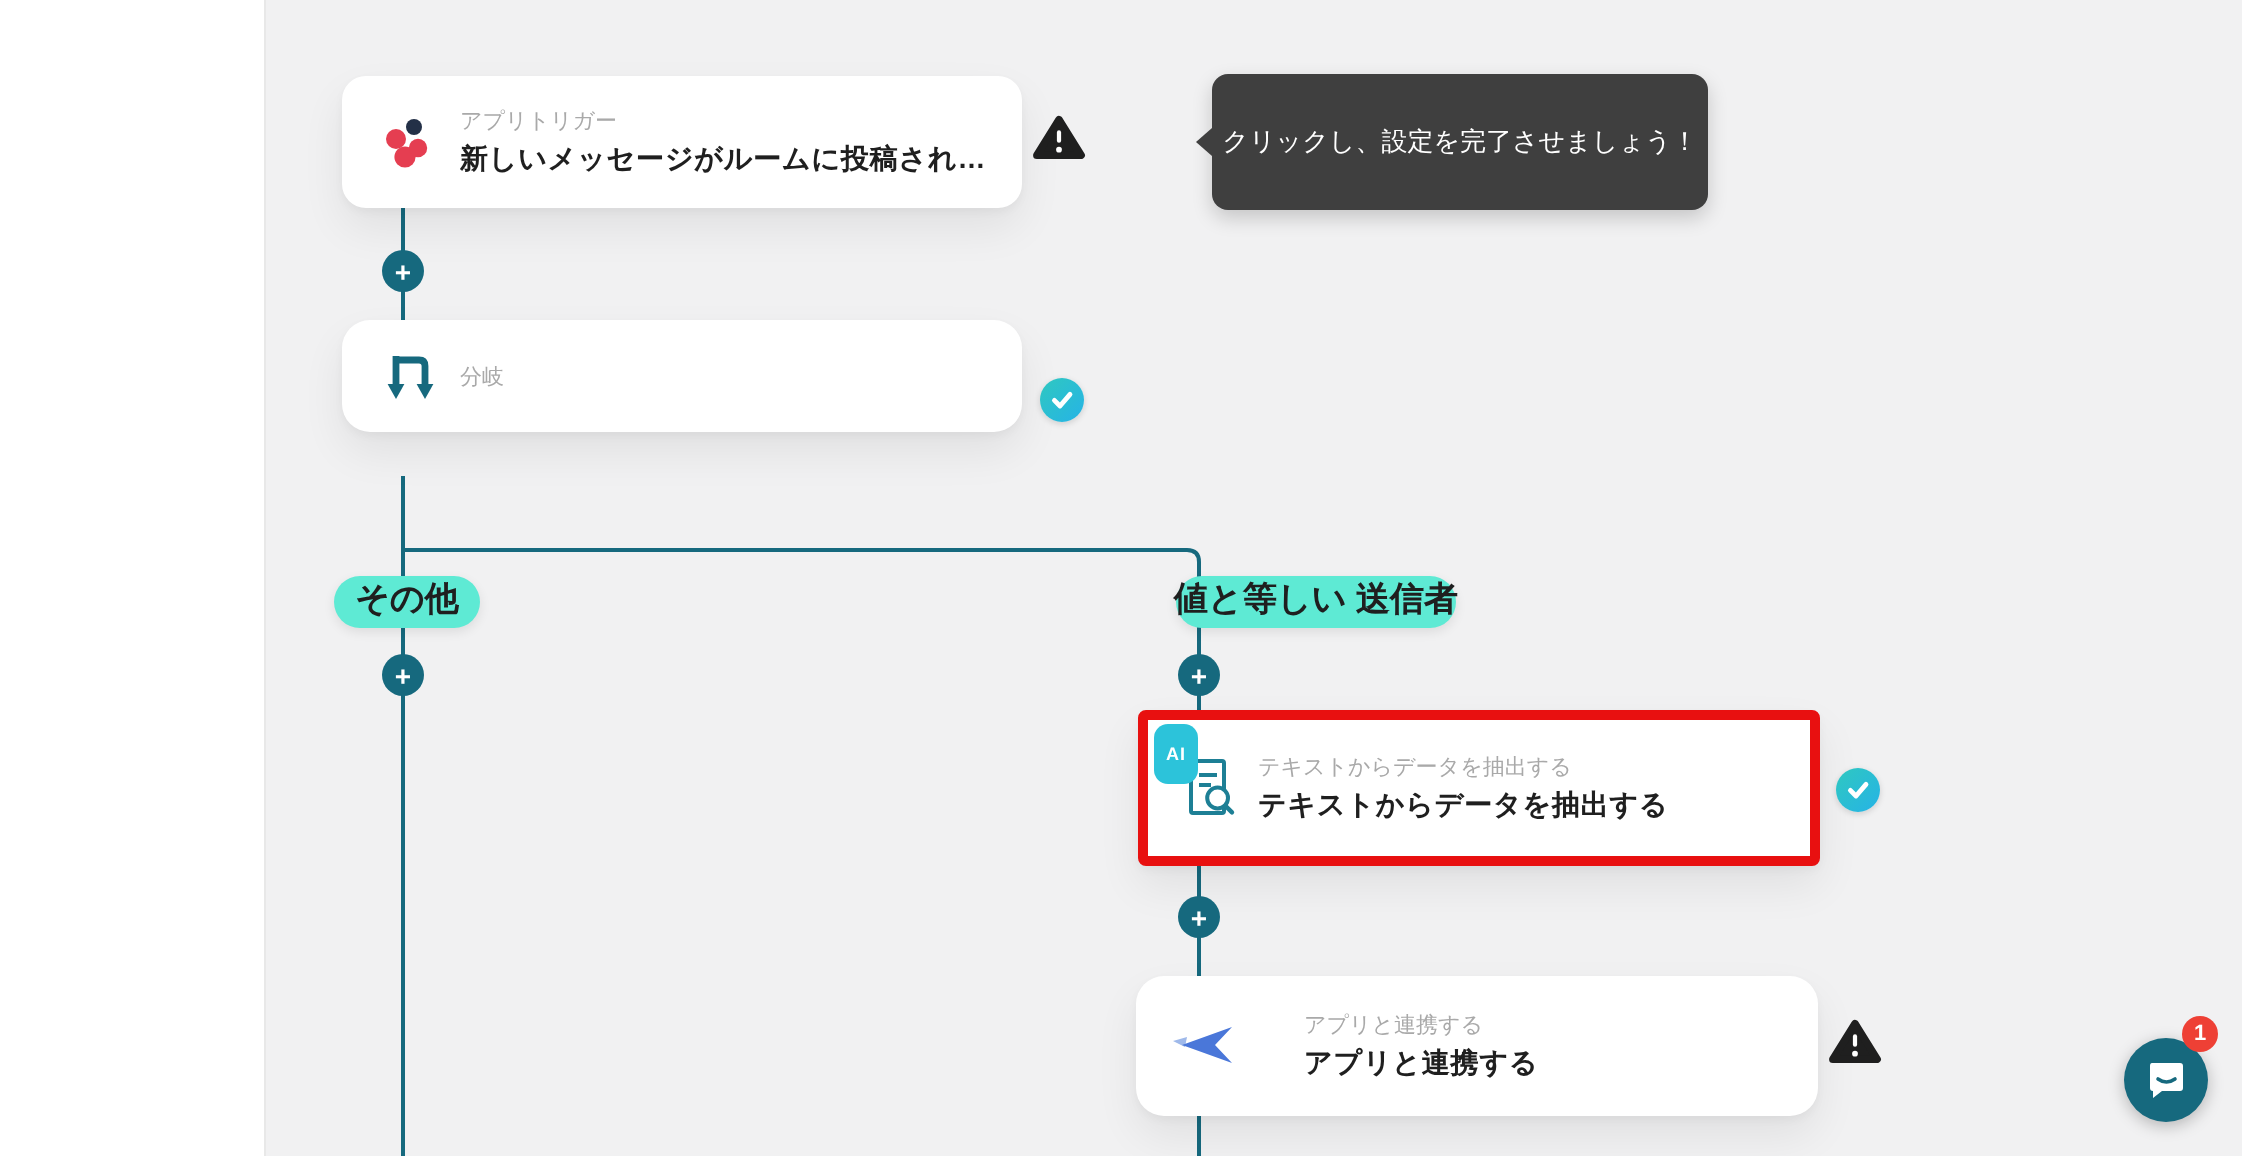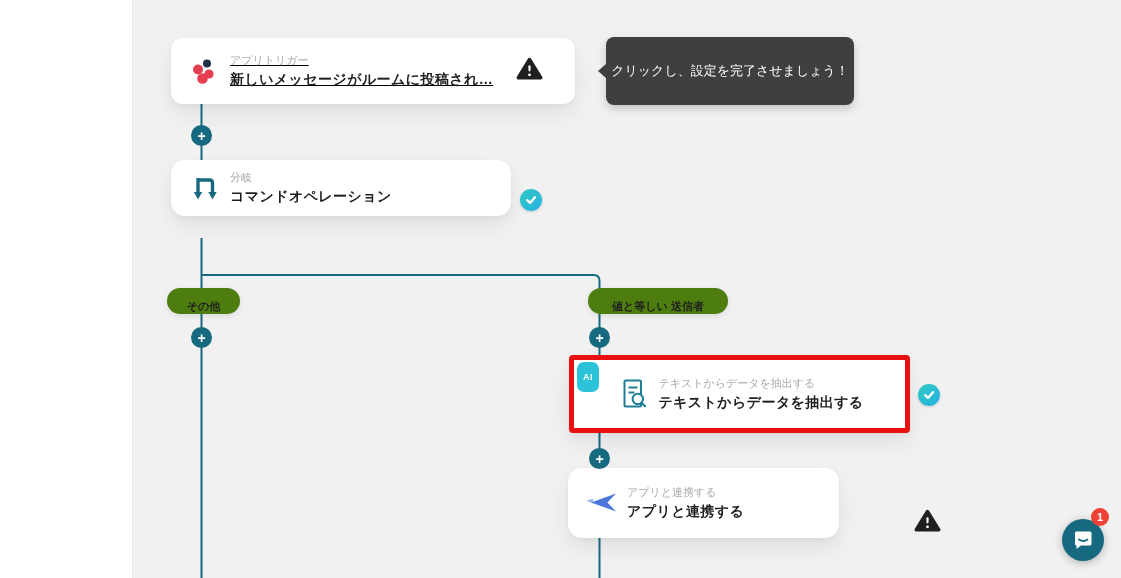--- a/index.html
+++ b/index.html
@@ -19,24 +19,24 @@
     position:absolute; background:#fff; border-radius:14px;
     box-shadow:0 2px 5px rgba(0,0,0,0.04), 0 10px 22px rgba(0,0,0,0.07);
     display:flex; align-items:center; padding:0 16px 0 18px;
     z-index:2; cursor:pointer;
   }
   .node-icon { width:32px; margin-right:9px; display:flex; justify-content:center; align-items:center; flex-shrink:0; }
   .node-text { display:flex; flex-direction:column; gap:3px; min-width:0; }
   .node-kind { font-size:11px; color:#a9a9a9; white-space:nowrap; }
   .node-title { font-size:14px; font-weight:700; color:#1f1f1f; letter-spacing:0.4px; white-space:nowrap; overflow:hidden; }
 
-  .node-trigger   { left:171px; top:38px;  width:404px; height:66px; border-radius:12px;text-decoration:underline; }
+  .node-trigger   { left:171px; top:38px;  width:340px; height:66px; border-radius:12px; }
   .node-branch    { left:171px; top:160px; width:340px; height:56px; }
-  .node-extract   { left:569px; top:355px; width:341px; height:78px; border:5px solid #e81010; border-radius:4px; padding:0 12px 0 14px;justify-content:center; }
-  .node-app       { left:568px; top:468px; width:271px; height:70px; }
+  .node-extract   { left:569px; top:355px; width:341px; height:78px; border:5px solid #e81010; border-radius:4px; padding:0 12px 0 14px; }
+  .node-app       { left:568px; top:488px; width:341px; height:70px;gap:25px; }
 
   .ai-badge {
     position:absolute; left:577px; top:362px; width:22px; height:30px;
     background:#2cc3da; color:#fff; font-size:9px; font-weight:700;
     border-radius:7px; display:flex; align-items:center; justify-content:center;
     z-index:4; letter-spacing:0.5px;
   }
 
   .plus-btn {
     position:absolute; width:21px; height:21px; border-radius:50%;
@@ -69,23 +69,23 @@
     box-shadow:0 4px 10px rgba(0,0,0,0.18);
     margin-left:44px;
   }
   .tooltip:before {
     content:""; position:absolute; left:-8px; top:27px;
     border-top:7px solid transparent; border-bottom:7px solid transparent;
     border-right:8px solid #3f3f3f;
   }
 
   .branch-pill {
-    position:absolute; height:26px; background:#4d7c0f; border-radius:14px;
-    display:flex; align-items:flex-end; justify-content:center;
-    font-size:11px; font-weight:700; color:#1f1f1f; z-index:2;
+    position:absolute; height:26px; background:#5eead4; border-radius:14px;
+    display:flex; align-items:flex-start; justify-content:center;
+    font-size:17px; font-weight:700; color:#1f1f1f; z-index:2;
     box-shadow:0 2px 6px rgba(0,0,0,0.09); cursor:pointer; white-space:nowrap;
   }
   .pill-left  { left:167px; top:288px; width:73px; }
   .pill-right { left:588px; top:288px; width:140px; }
 
   .chat-button {
     position:absolute; left:1062px; top:519px; width:42px; height:42px;
     border-radius:50%; background:#16697e; z-index:5;
     display:flex; align-items:center; justify-content:center;
     box-shadow:0 2px 8px rgba(0,0,0,0.25); cursor:pointer;
@@ -141,21 +141,20 @@
   <span class="node-icon">
     <svg width="25" height="26" viewBox="0 0 25 26">
       <path d="M5 3 V17" stroke="#16697e" stroke-width="3.4" fill="none"></path>
       <path d="M5 5 H16.5 Q19.5 5 19.5 8 V17" stroke="#16697e" stroke-width="3.4" fill="none"></path>
       <path d="M5 24.5 L0.8 17 H9.2 Z" fill="#16697e"></path>
       <path d="M19.5 24.5 L15.3 17 H23.7 Z" fill="#16697e"></path>
     </svg>
   </span>
   <span class="node-text">
     <span class="node-kind">分岐</span>
-    <span class="node-title">コマンドオペレーション</span>
   </span>
 </div>
 
 <div class="check-badge check-1">
   <svg width="14" height="14" viewBox="0 0 14 14">
     <path d="M3.2 7.2 L6 10 L11 4.2" stroke="#fff" stroke-width="2.4" fill="none" stroke-linecap="round" stroke-linejoin="round"></path>
   </svg>
 </div>
 
 <div class="branch-pill pill-left">

